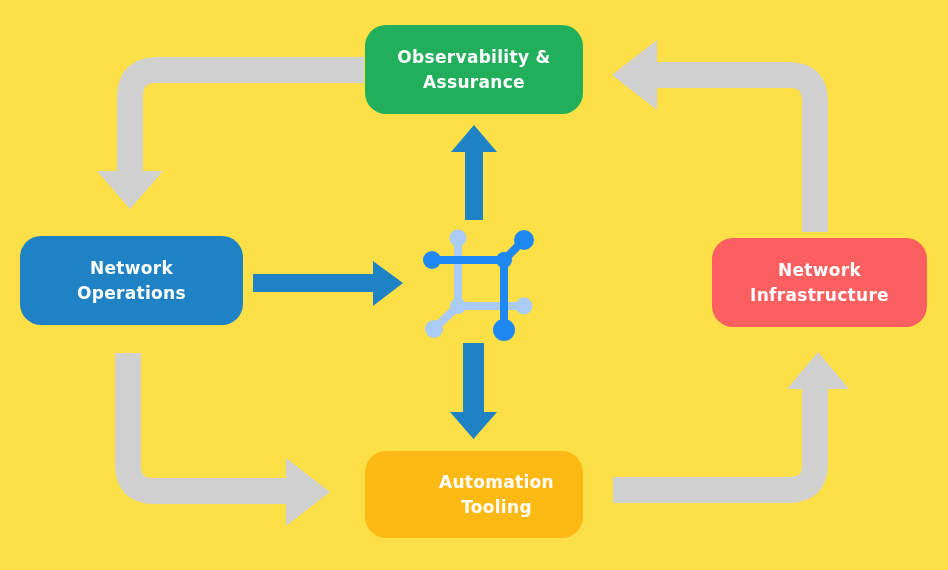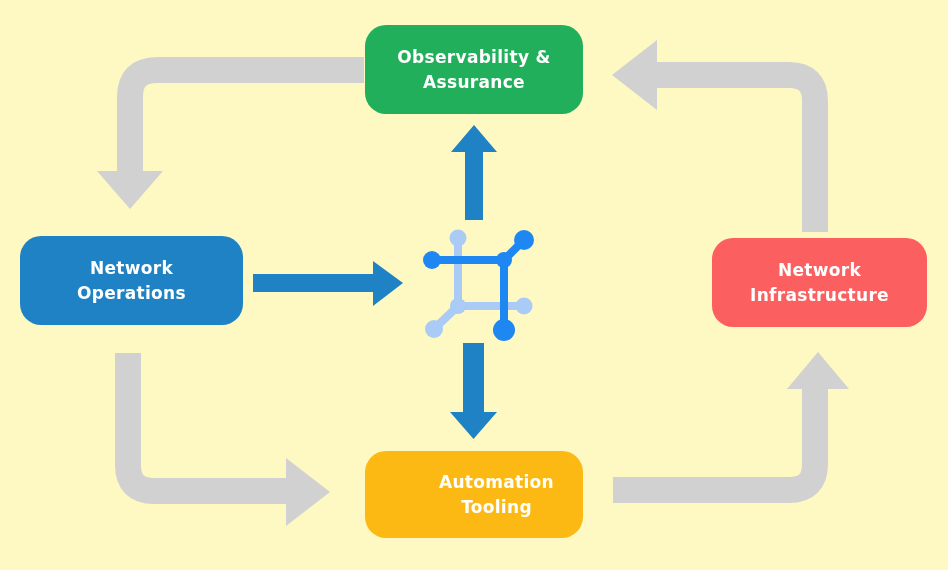--- a/index.html
+++ b/index.html
@@ -43,21 +43,21 @@
     user-select: none;
   }
   #node-observability { left: 365px; top: 25px;  width: 218px; height: 89px; }
   #node-operations    { left: 20px;  top: 236px; width: 223px; height: 89px; }
   #node-infrastructure{ left: 712px; top: 238px; width: 215px; height: 89px; }
   #node-automation    { left: 365px; top: 451px; width: 218px; height: 87px; }
 </style>
 </head>
 <body>
 
-<div id="canvas" style="background-color: #fef9c3;">
+<div id="canvas" style="background-color: #fde047;">
 
   <svg id="arrow-layer" viewBox="0 0 948 570">
 
     <g style="color: rgb(209, 209, 209);">
       <path d="M 364 70 H 157 Q 130 70 130 97 V 172" fill="none" stroke="currentColor" stroke-width="26"></path>
       <polygon points="97,171 163,171 130,209" fill="currentColor"></polygon>
     </g>
 
     <g style="color: rgb(209, 209, 209);">
       <path d="M 815 232 V 101 Q 815 75 789 75 H 657" fill="none" stroke="currentColor" stroke-width="26"></path>

